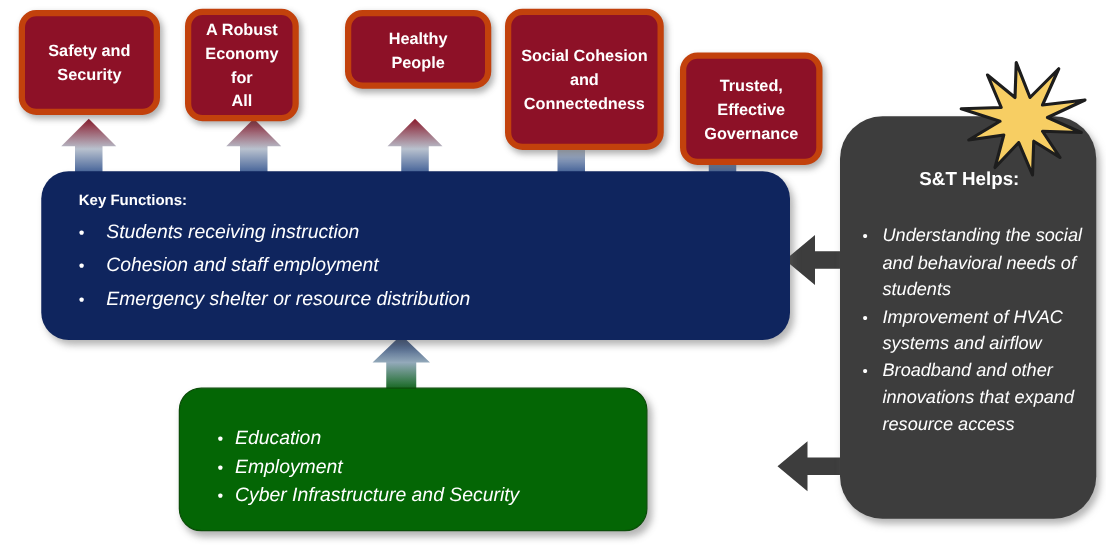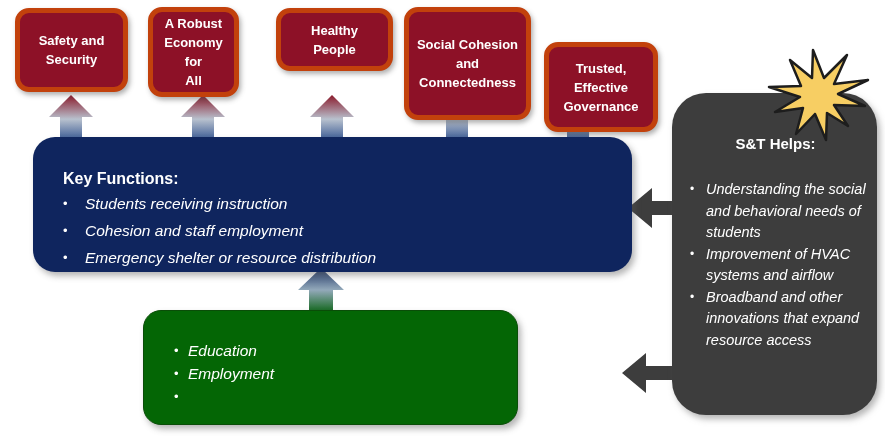--- a/index.html
+++ b/index.html
@@ -20,21 +20,21 @@
     font-weight:bold;font-size:13px;line-height:19px;padding:4px 6px;
   }
   .outcome .lbl{white-space:pre-line;}
 
   
   #keyfn{
     left:33px;top:137px;width:599px;height:135px;background:#0F255E;
     border-radius:22px;box-shadow:3px 4px 6px rgba(90,90,90,.45);
     padding:14px 20px 0 30px;
   }
-  #keyfn .title{font-weight:bold;font-size:16px;line-height:19px;margin-top:18px;}
+  #keyfn .title{font-weight:bold;font-size:12px;line-height:19px;}
   .blist{margin-top:6px;}
   .brow{display:flex;font-style:italic;font-size:15.5px;line-height:19px;margin-bottom:8px;}
   .brow .dot{width:22px;flex:0 0 22px;font-style:normal;font-size:13px;}
 
   
   #greenbox{
     left:143px;top:310px;width:375px;height:115px;background:#046605;
     border:1px solid #0a4d08;border-radius:18px;
     box-shadow:3px 4px 6px rgba(90,90,90,.45);
     padding:24px 16px 0 30px;
@@ -131,20 +131,21 @@
       <div class="brow">
         <span class="dot">•</span>
         <span>Education</span>
       </div>
       <div class="brow">
         <span class="dot">•</span>
         <span>Employment</span>
       </div>
       <div class="brow">
         <span class="dot">•</span>
+        <span>Cyber Infrastructure and Security</span>
       </div>
     </div>
   </div>
 
   <div class="box" id="helps">
     <div class="title">S&amp;T Helps:</div>
     <div class="blist">
       <div class="brow">
         <span class="dot">•</span>
         <span>Understanding the social and behavioral needs of students</span>

